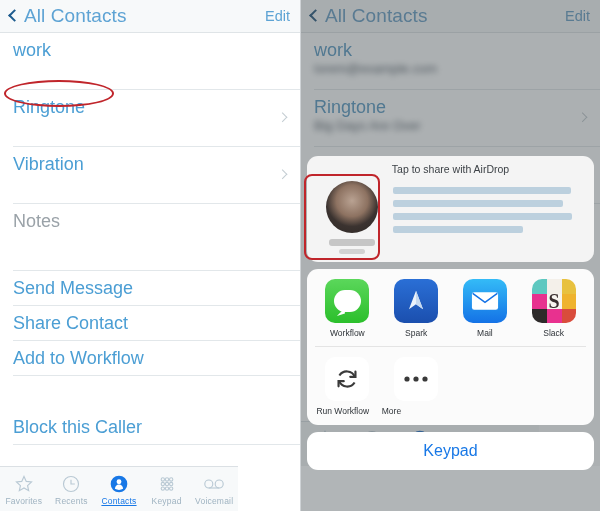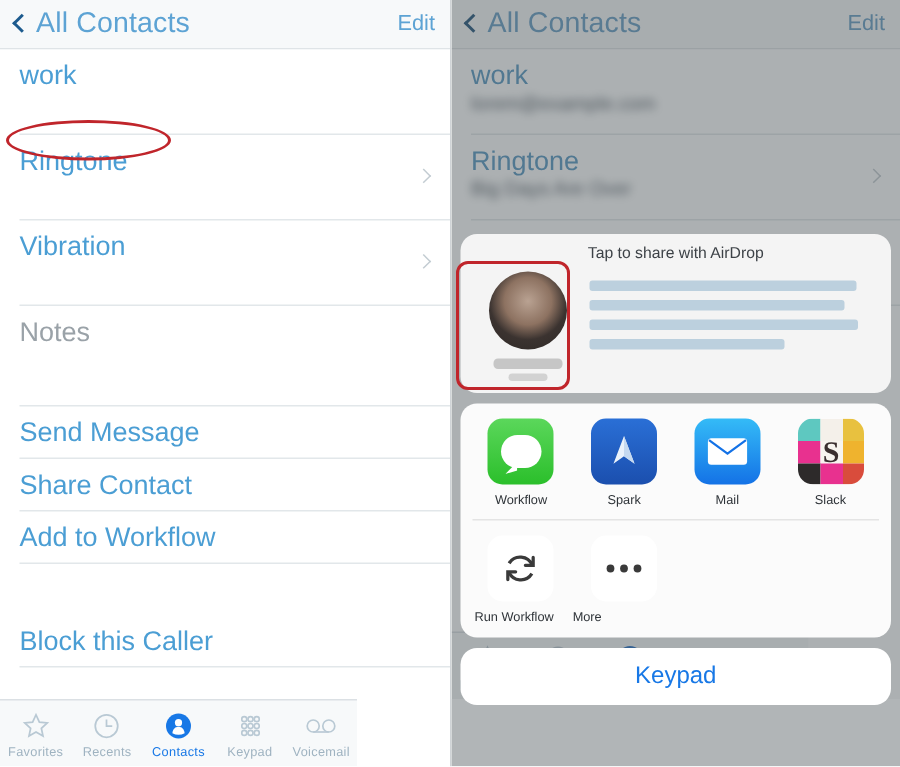--- a/index.html
+++ b/index.html
@@ -51,21 +51,21 @@
 
   
   .tabbar {
     position: absolute; left: 0; bottom: 0; width: 238px; height: 45px;
     background: #f7f9fa; border-top: 1px solid #dbe0e4;
     display: flex; align-items: center;
   }
   .tab { flex: 1; text-align: center; }
   .tab .ic { height: 23px; display: flex; align-items: center; justify-content: center; }
   .tab .lb { font-size: 8.5px; color: #9fb3c1; margin-top: 1px; letter-spacing: .2px; }
-  .tab.active .lb { color: #1878e6; }
+  .tab.active .lb { color: #1878e6; text-decoration: underline; }
 
   
   .dim-overlay {
     position: absolute; inset: 0; background: rgba(70,78,84,.42); z-index: 5;
   }
   .blur { filter: blur(3.1px); }
   .dimmed-wrap { filter: grayscale(.25) brightness(.97); }
 
   .sheet {
     position: absolute; left: 6px; right: 6px; top: 156px; z-index: 10;

